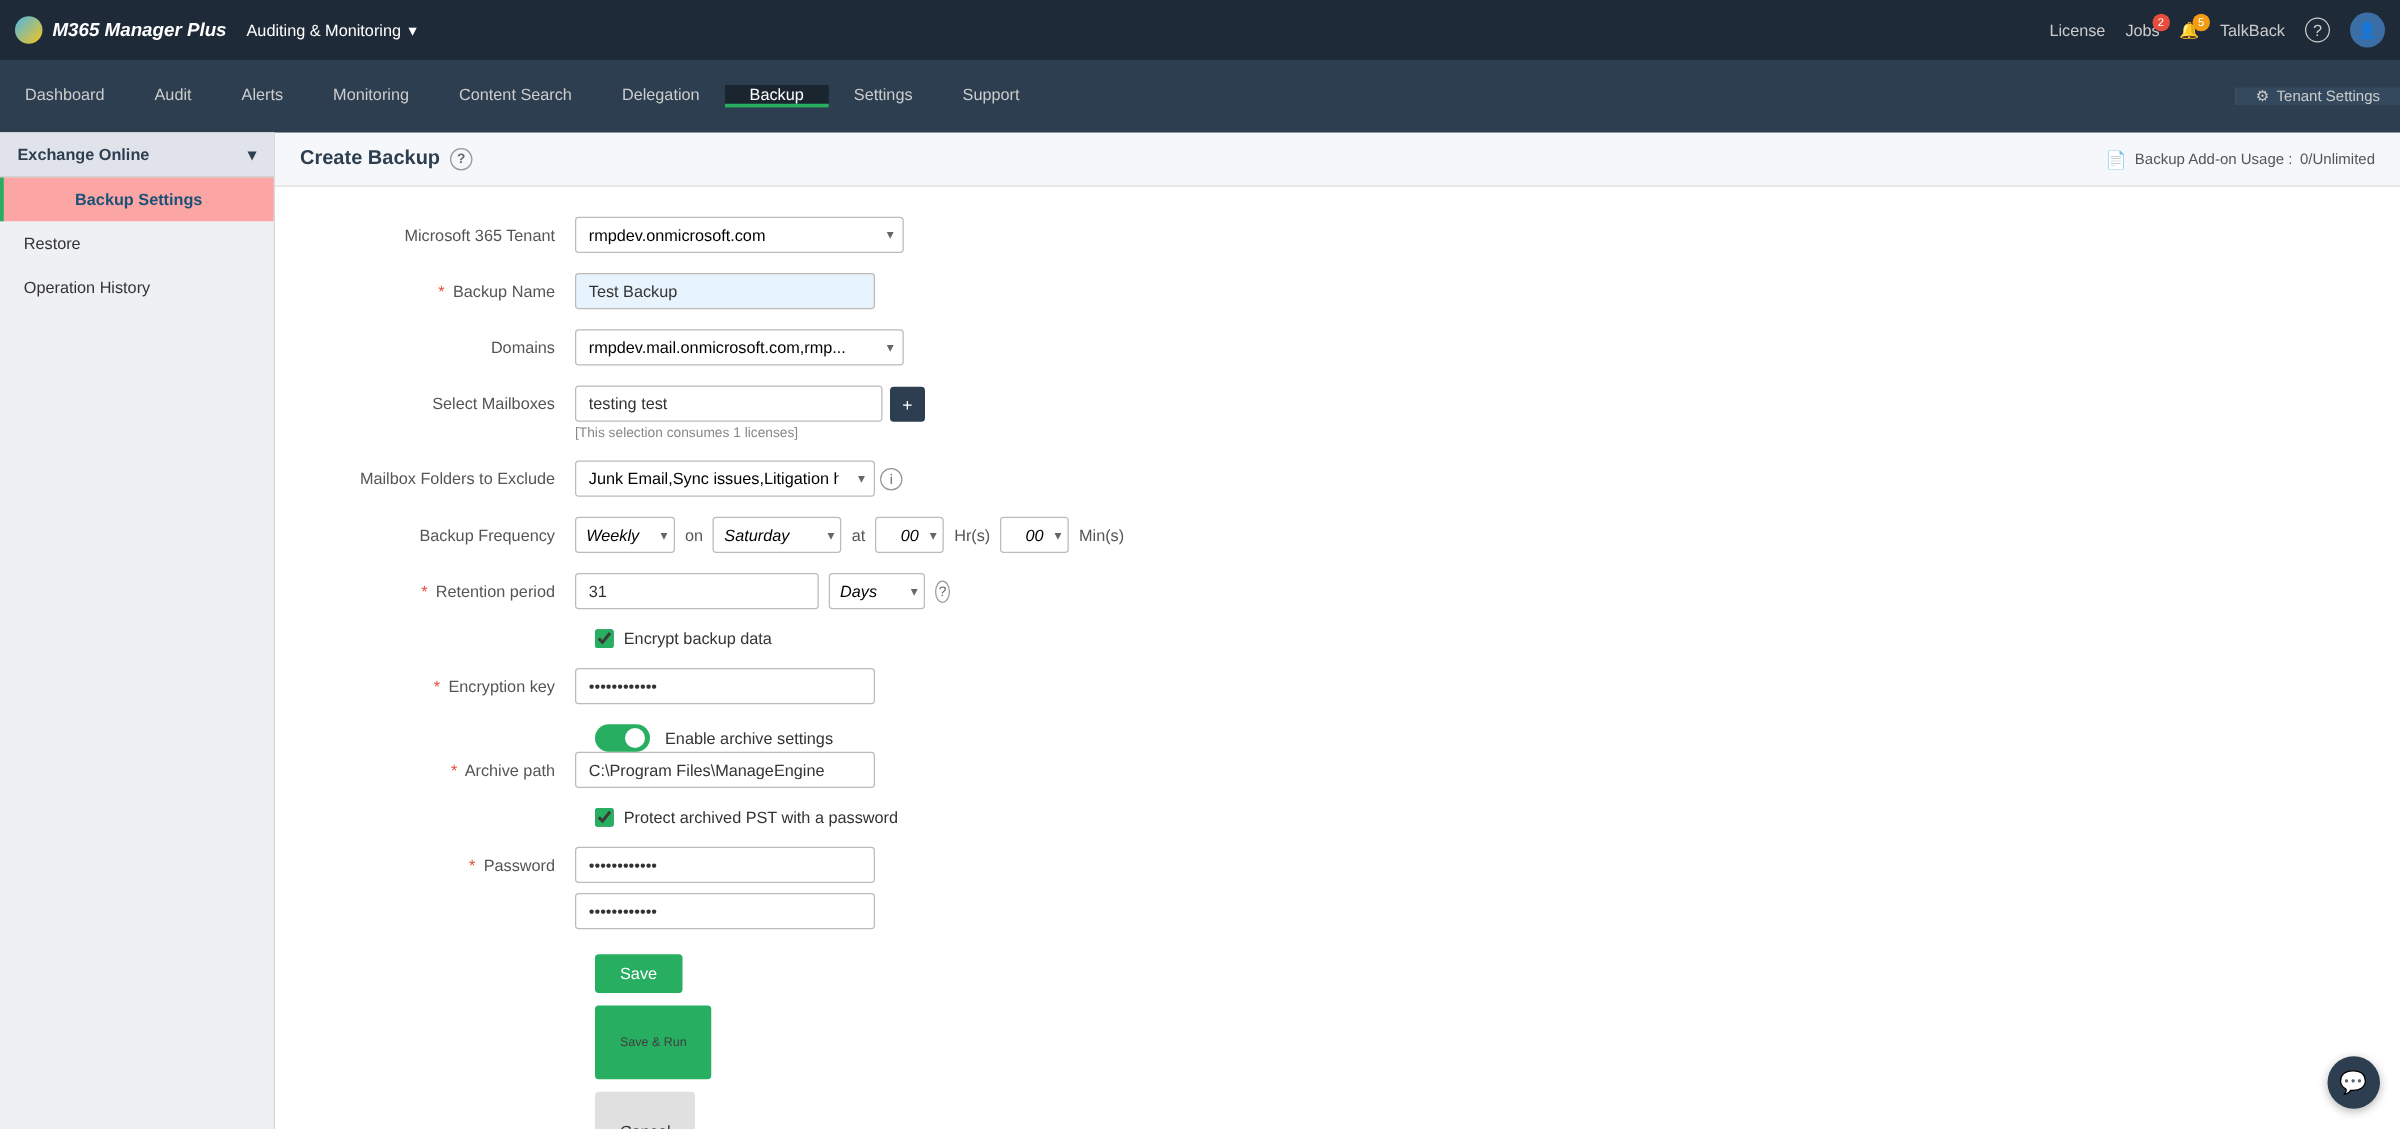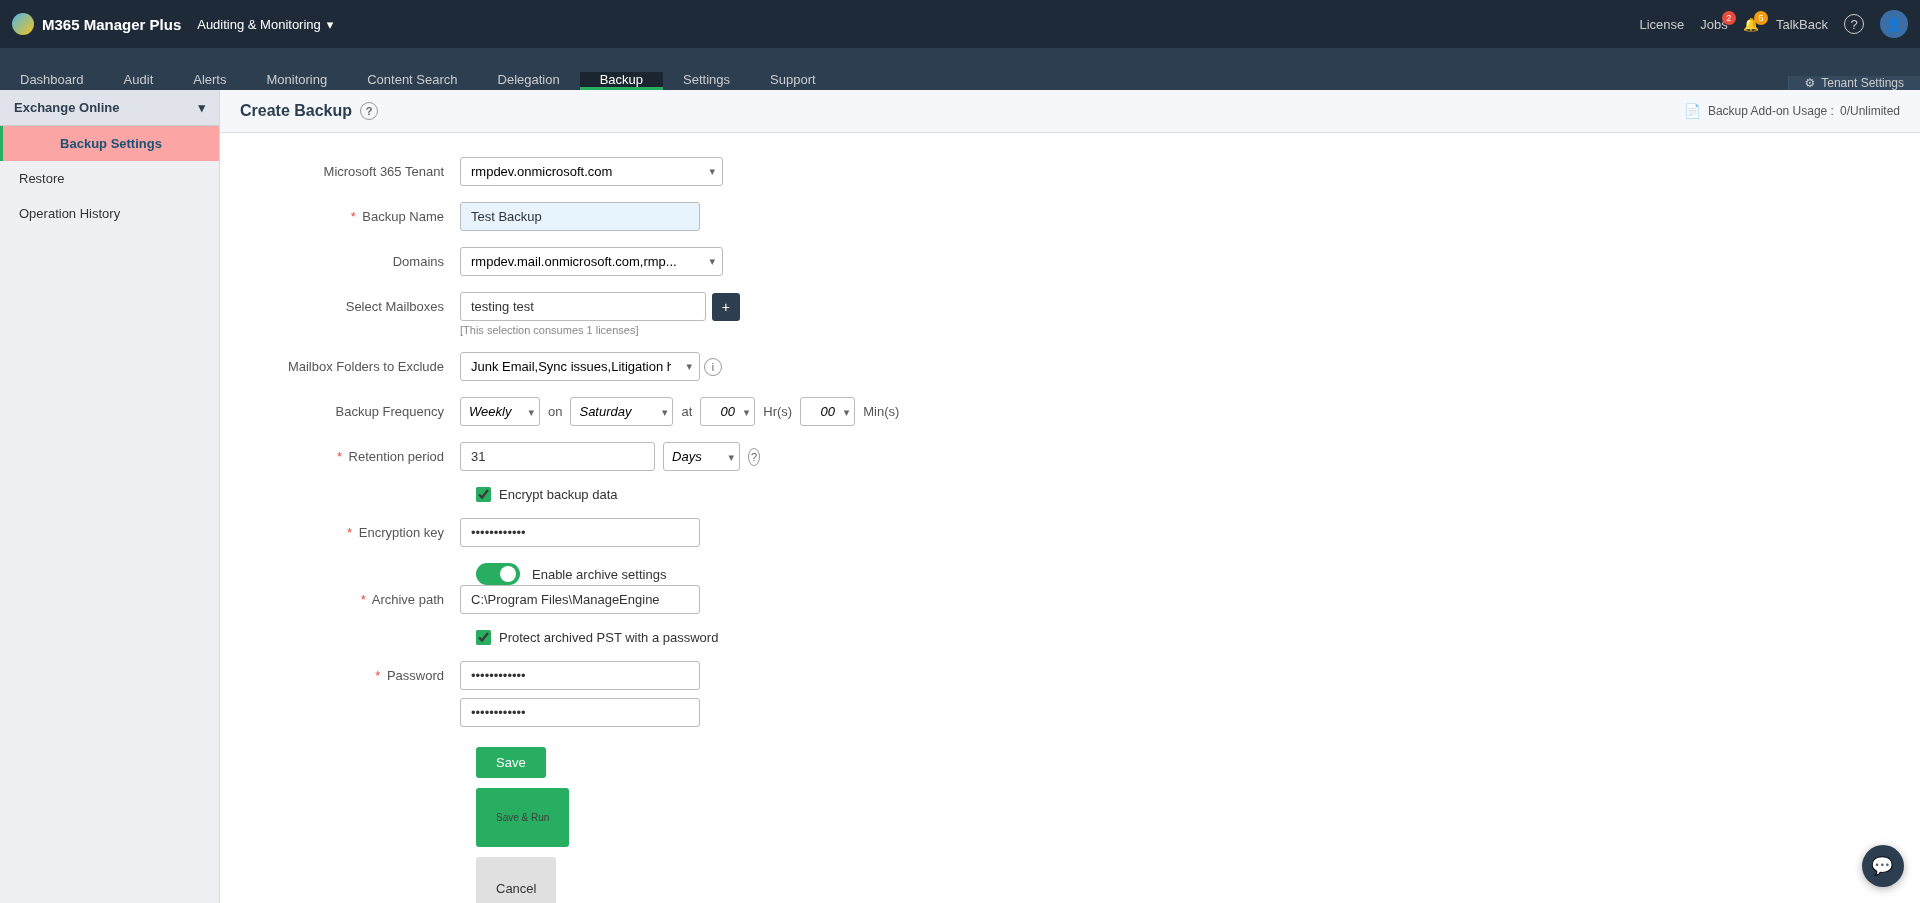--- a/index.html
+++ b/index.html
@@ -9,36 +9,36 @@
     .topbar {
       background: #1e2a38;
       color: #fff;
       height: 48px;
       display: flex;
       align-items: center;
       padding: 0 12px;
       justify-content: space-between;
     }
     .topbar-left { display: flex; align-items: center; gap: 16px; }
-    .app-logo { display: flex; align-items: center; gap: 8px; font-size: 15px; font-weight: bold; color: #fff; }
+    .app-logo { display: flex; align-items: center; gap: 8px; font-size: 15px; font-weight: bold; color: #fff; font-style: italic; }
     .logo-circle { width: 22px; height: 22px; border-radius: 50%; background: linear-gradient(135deg, #4db6e8, #f5c518); }
     .module-selector { display: flex; align-items: center; gap: 6px; color: #ccc; font-size: 13px; cursor: pointer; }
     .module-selector span { color: #fff; font-size: 13px; }
     .topbar-right { display: flex; align-items: center; gap: 16px; color: #ccc; font-size: 13px; }
     .topbar-right .badge-item { position: relative; cursor: pointer; }
     .badge { position: absolute; top: -6px; right: -8px; background: #e74c3c; color: #fff; border-radius: 50%; font-size: 9px; width: 14px; height: 14px; display: flex; align-items: center; justify-content: center; }
     .badge.yellow { background: #f39c12; }
     .avatar-circle { width: 28px; height: 28px; border-radius: 50%; background: #3a6ea5; display: flex; align-items: center; justify-content: center; color: #fff; font-size: 13px; cursor: pointer; }
 
     
     .navtabs {
       background: #2c3e50;
       display: flex;
-      align-items: flex-end;
-      height: 42px;
+      align-items: center;
+      height: 58px;
     }
     .navtab {
       padding: 0 20px;
       display: flex;
       align-items: center;
       color: #ccc;
       cursor: pointer;
       font-size: 13px;
       border-bottom: 3px solid transparent;
       transition: background 0.1s;

